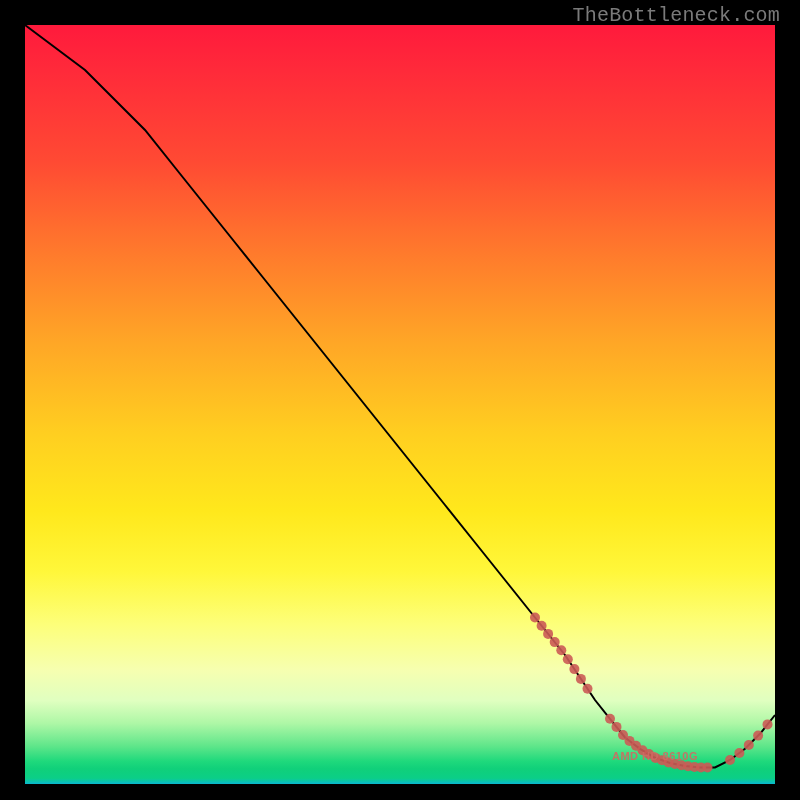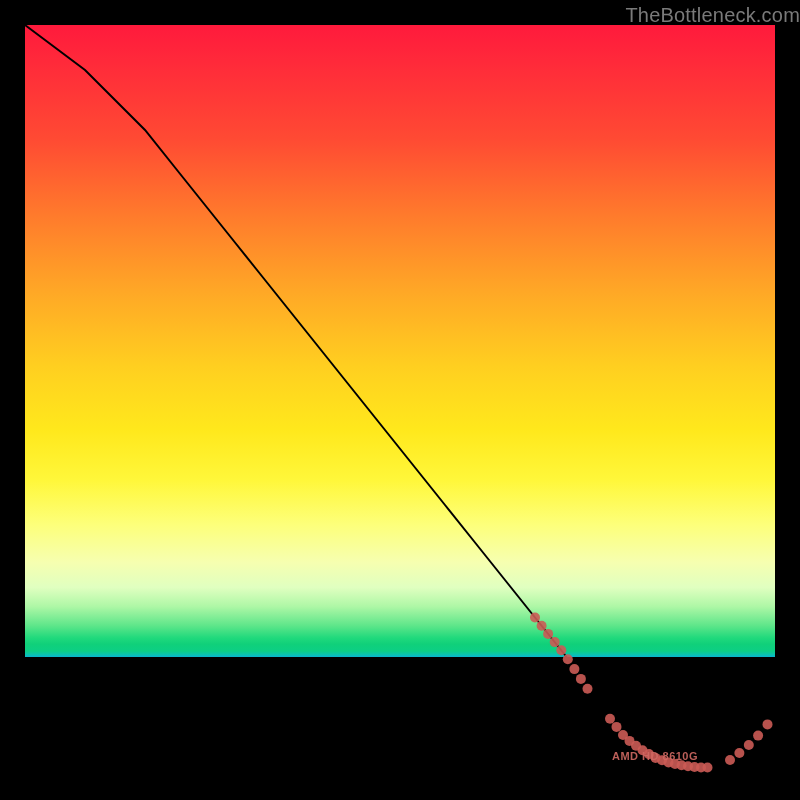--- a/index.html
+++ b/index.html
@@ -15,21 +15,21 @@
     position: relative;
     width: 800px;
     height: 800px;
     background: #000;
   }
   .plot-area {
     position: absolute;
     left: 25px;
     top: 25px;
     width: 750px;
-    height: 632px;
+    height: 759px;
     
     background: linear-gradient(to bottom,
       #ff1a3c 0%,
       #ff2a3a 6%,
       #ff4a33 18%,
       #ff7a2c 30%,
       #ffa726 42%,
       #ffcf20 54%,
       #ffe81c 64%,
       #fff73a 72%,
@@ -57,25 +57,26 @@
     position: absolute;
     left: 0;
     top: 0;
     width: 750px;
     height: 750px;
     overflow: visible;
   }
   .watermark {
     position: absolute;
     top: 4px;
-    right: 0;
+    right: 20px;
     color: #7a7a7a;
     font-size: 20px;
     letter-spacing: 0.2px;
     user-select: none;
+    font-family: Liberation Mono, monospace;
   }
   .label-on-curve {
     position: absolute;
     color: #d06a63;
     font-size: 11px;
     font-weight: 600;
     letter-spacing: 0.5px;
     transform: translate(-50%, -50%);
     white-space: nowrap;
     opacity: 0.9;

